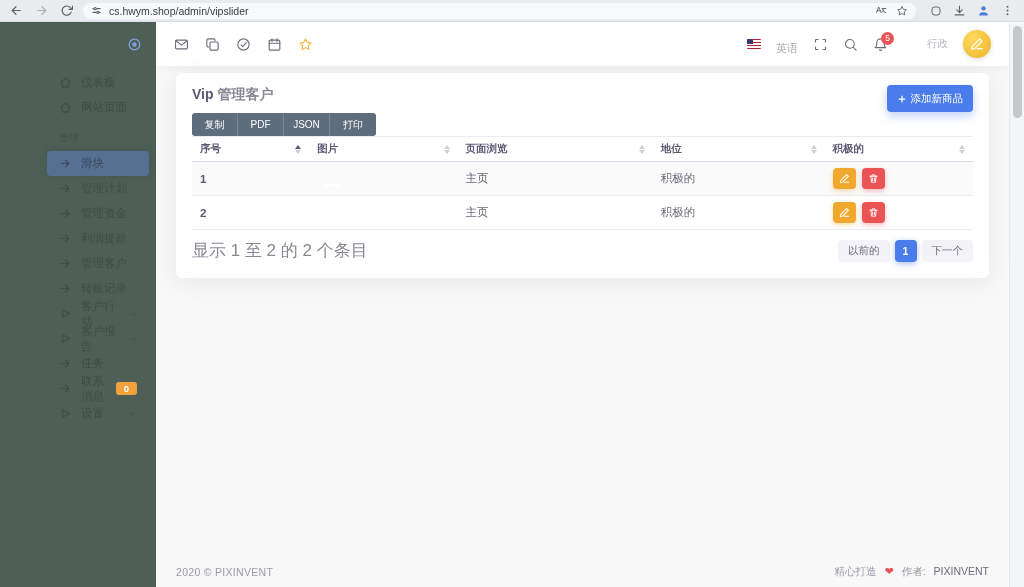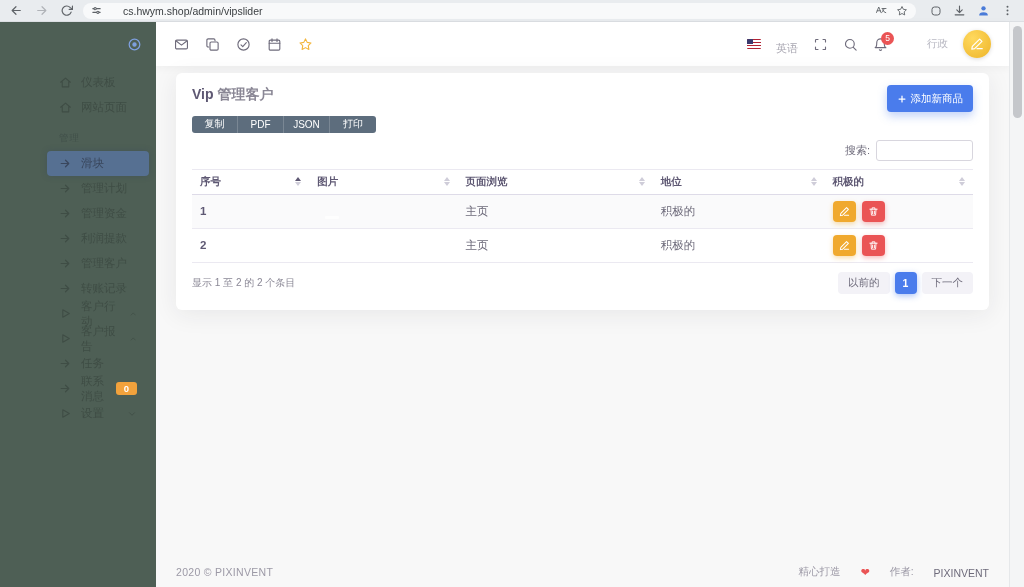--- a/index.html
+++ b/index.html
@@ -5,21 +5,21 @@
   * { box-sizing: border-box; margin:0; padding:0; }
   html,body { width:1024px; height:587px; overflow:hidden; }
   body { font-family:"Liberation Sans","DejaVu Sans",sans-serif; background:#f8f8f8; position:relative; }
   svg { display:block; }
 
   
   .browser-bar { height:22px; background:#e9ecef; display:flex; align-items:center; padding:0 10px; gap:10px; border-bottom:1px solid #dcdfe3; }
   .bnav { display:flex; align-items:center; gap:12px; }
   .bicon { width:13px; height:13px; color:#5f6368; }
   .bicon.dim { color:#b0b3b8; }
-  .addr-pill { flex:1; height:16px; background:#f8f9fa; border-radius:9px; display:flex; align-items:center; padding:0 8px; gap:21px; }
+  .addr-pill { flex:1; height:16px; background:#f8f9fa; border-radius:9px; display:flex; align-items:center; padding:0 8px; gap:7px; }
   .addr-url { font-size:10.5px; color:#3c4043; flex:1; }
   .pill-right { display:flex; align-items:center; gap:9px; }
   .bright { display:flex; align-items:center; gap:11px; padding-left:4px; }
   .person-icon { color:#4a7bd8; }
 
   
   .app { position:absolute; top:22px; left:0; right:0; bottom:0; display:flex; }
 
   
   .sidebar { width:156px; background:#4e5f55; color:#3c4a42; flex-shrink:0; position:relative; z-index:2; }
@@ -49,21 +49,21 @@
   .avatar svg { width:14px; height:14px; }
 
   
   .content { flex:1; padding:7px 20px 0; }
   .card { background:#fff; border-radius:6px; box-shadow:0 4px 24px rgba(34,41,47,.08); padding:13px 16px 16px; position:relative; }
   .add-btn { position:absolute; top:12px; right:16px; background:#4a7cec; color:#fff; border:none; border-radius:4px; height:27px; padding:0 10px; font-size:10.5px; display:flex; align-items:center; gap:4px; cursor:pointer; box-shadow:0 4px 10px rgba(74,124,236,.35); font-family:inherit; }
   .add-btn svg { width:10px; height:10px; }
   .card-title { font-size:14px; color:#8a8795; margin-bottom:9px; }
   .card-title b { color:#5e5873; font-weight:bold; margin-right:4px; }
   .btn-group { display:inline-flex; border-radius:3px; overflow:hidden; }
-  .btn-group button { background:#5d6d7d; color:#fff; border:none; border-right:1px solid rgba(255,255,255,.18); font-size:10px; height:17px; width:46px; cursor:pointer; font-family:inherit; }
+  .btn-group button { background:#5d6d7d; color:#fff; border:none; border-right:1px solid rgba(255,255,255,.18); font-size:10px; height:23px; width:46px; cursor:pointer; font-family:inherit; }
   .btn-group button:last-child { border-right:none; }
   .search-row { display:flex; justify-content:flex-end; align-items:center; gap:6px; margin:7px 0 8px; }
   .search-row label { font-size:11px; color:#6e6b7b; }
   .search-input { width:97px; height:21px; border:1px solid #d8d6de; border-radius:3px; outline:none; padding:0 6px; font-size:11px; color:#5e5873; }
 
   table.dt { width:100%; border-collapse:collapse; }
   .dt th { text-align:left; font-size:10.5px; color:#5e5873; font-weight:bold; padding:5px 8px; border-top:1px solid #ebe9f1; border-bottom:1px solid #dedbe8; cursor:pointer; }
   .dt th .thw { display:flex; align-items:center; }
   .sort { margin-left:auto; display:flex; flex-direction:column; gap:1px; padding-left:6px; }
   .sort i { width:0; height:0; border-left:3.5px solid transparent; border-right:3.5px solid transparent; display:block; }
@@ -76,29 +76,29 @@
   .thumb-blue { width:37px; height:13px; border-radius:2px; background:linear-gradient(180deg,#3f90ef,#1e6fd6); position:relative; }
   .thumb-blue::after { content:""; position:absolute; left:8px; top:5px; width:14px; height:3px; background:rgba(255,255,255,.75); border-radius:1px; }
   .thumb-photo { width:37px; height:22px; border-radius:2px; background:linear-gradient(180deg,#9dbcd8 0%,#c9d4dd 38%,#ead9ac 52%,#8a7a62 68%,#333a44 100%); }
   .row-actions { display:flex; gap:6px; }
   .act-btn { width:23px; height:21px; border:none; border-radius:4px; display:flex; align-items:center; justify-content:center; color:#fff; cursor:pointer; }
   .act-btn svg { width:11px; height:11px; }
   .act-edit { background:#f0a92e; box-shadow:0 2px 5px rgba(240,169,46,.4); }
   .act-del { background:#ea5455; box-shadow:0 2px 5px rgba(234,84,85,.4); }
 
   .table-foot { display:flex; justify-content:space-between; align-items:center; margin-top:9px; }
-  .info-text { font-size:10px; color:#8a8795; }
+  .info-text { font-size:17px; color:#8a8795; }
   .pager { display:flex; align-items:center; gap:5px; }
   .pg { height:22px; border:none; border-radius:4px; background:#f3f2f7; color:#6e6b7b; font-size:10.5px; padding:0 10px; cursor:pointer; font-family:inherit; }
   .pg.current { background:#4a7cec; color:#fff; width:22px; padding:0; font-weight:bold; box-shadow:0 2px 6px rgba(74,124,236,.45); }
 
   
   .footer { height:30px; display:flex; align-items:center; justify-content:space-between; padding:0 20px; }
   .footer .left { font-size:10.5px; color:#9c99a6; letter-spacing:.3px; }
-  .footer .right { font-size:10.5px; color:#9c99a6; display:flex; align-items:flex-end; gap:20px; }
+  .footer .right { font-size:10.5px; color:#9c99a6; display:flex; align-items:flex-start; gap:8px; }
   .heart { color:#ea5455; font-size:11px; }
   .footer .brand-name { color:#6e6b7b; }
 
   
   .scrollbar { position:absolute; top:22px; right:0; bottom:0; width:15px; background:#f4f5f6; border-left:1px solid #e6e8ea; z-index:5; }
   .scroll-thumb { position:absolute; top:4px; left:3px; width:9px; border-radius:5px; height:92px; background:#c5c7cb; }
 </style>
 </head>
 <body>
 
@@ -313,24 +313,20 @@
 
         <h2 class="card-title"><b>Vip</b><span>管理客户</span></h2>
 
         <div class="btn-group">
           <button>复制</button>
           <button>PDF</button>
           <button>JSON</button>
           <button>打印</button>
         </div>
 
-        <div class="search-row">
-          <label>搜索:</label>
-          <input class="search-input" type="text" style="">
-        </div>
 
         <table class="dt">
           <colgroup>
               <col style="width:15%">
               <col style="width:19%">
               <col style="width:25%">
               <col style="width:22%">
               <col style="width:19%">
             </colgroup>
           <thead>

